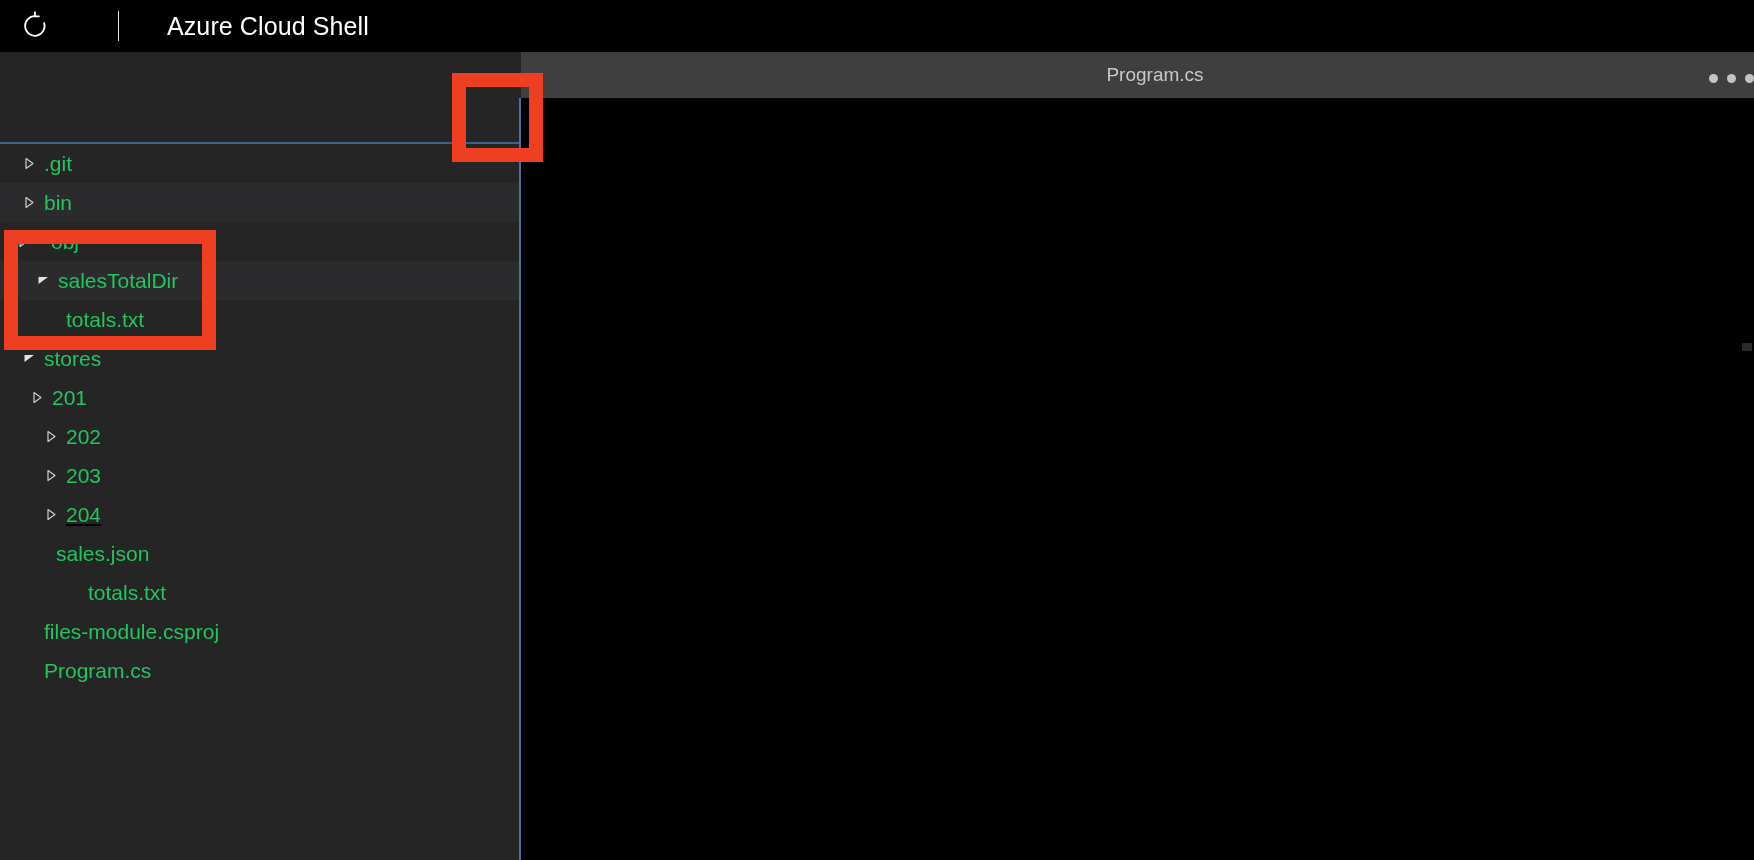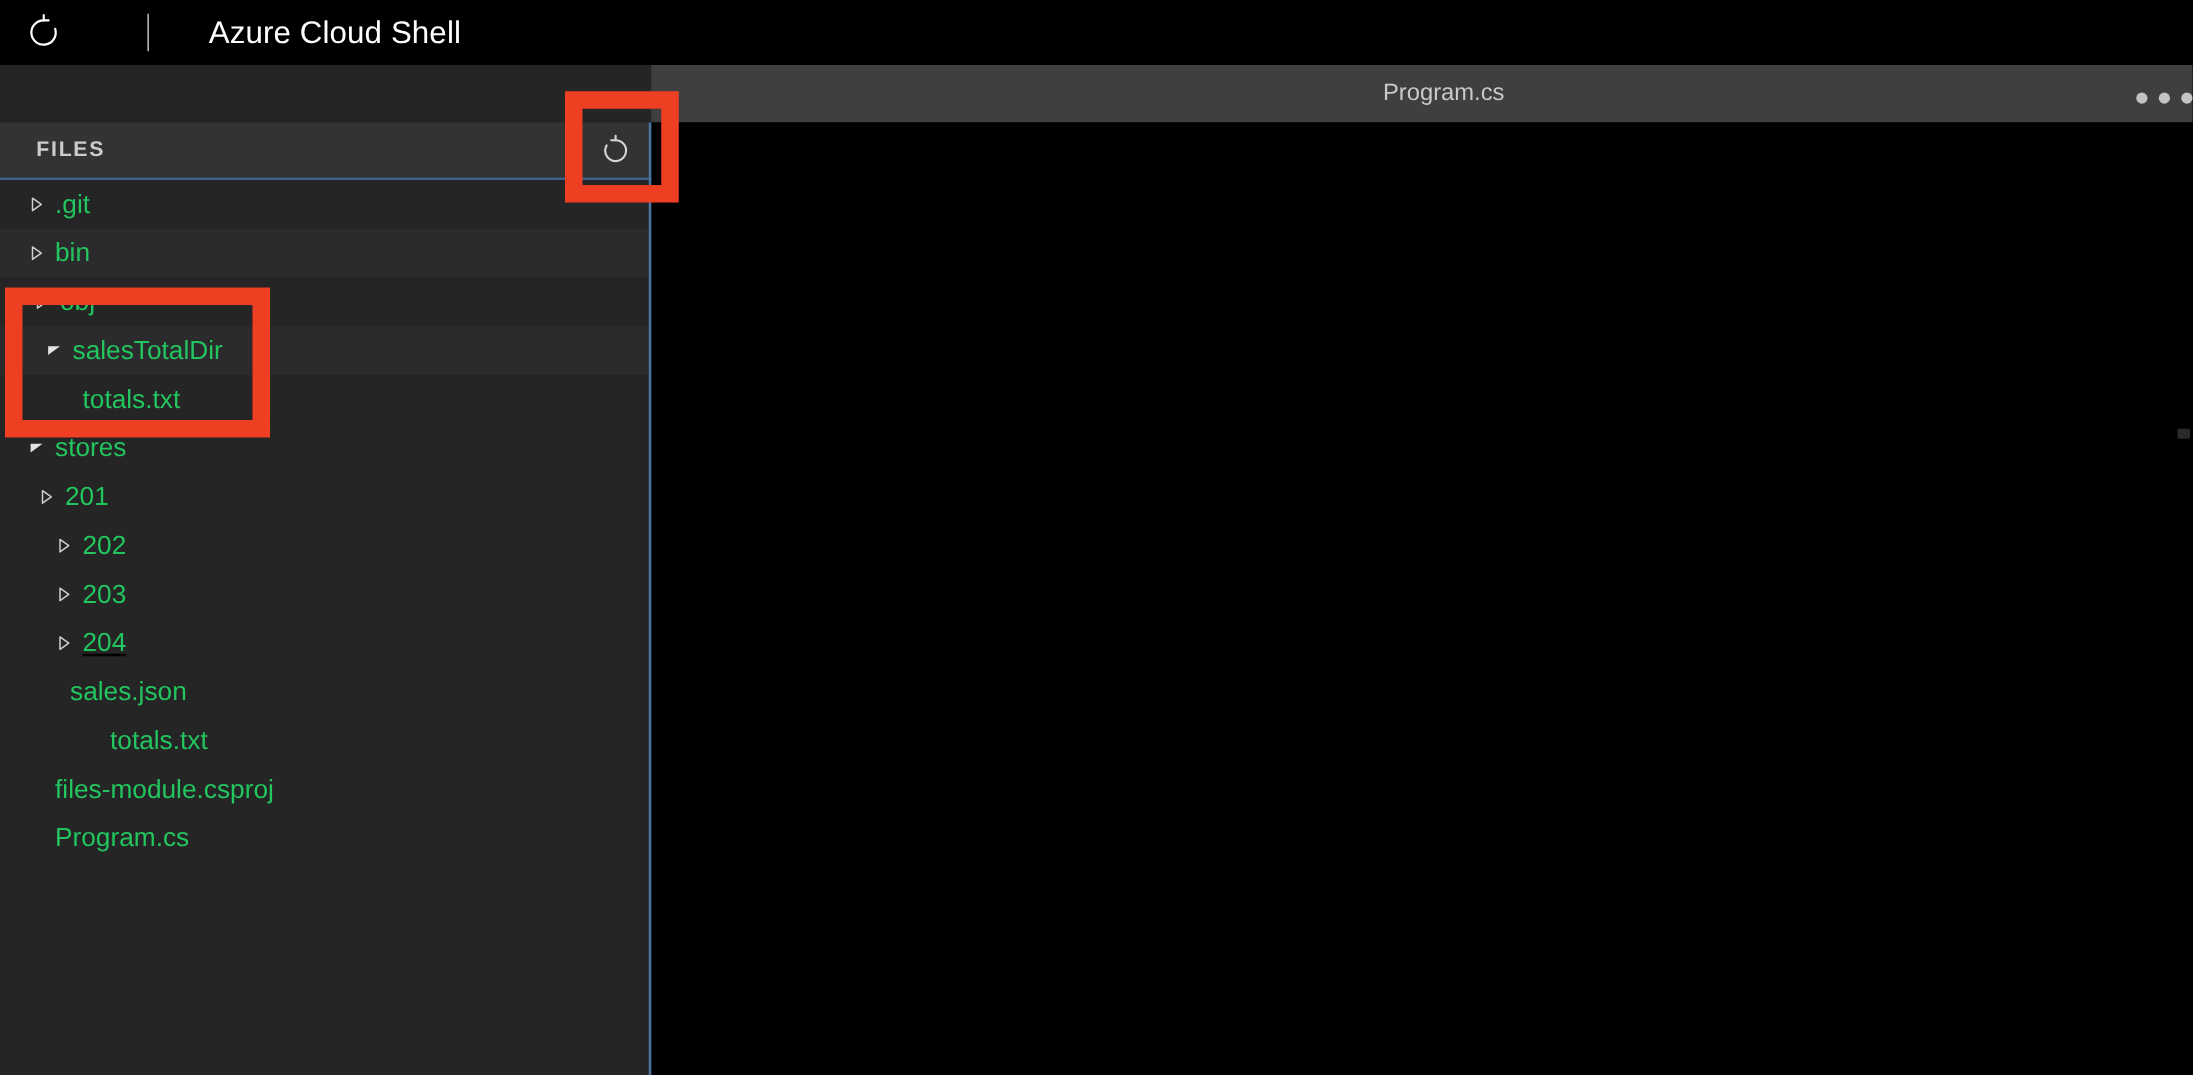--- a/index.html
+++ b/index.html
@@ -273,49 +273,40 @@
     <div class="editor-tab">
       <span class="editor-tab-label">Program.cs</span>
     </div>
     <div class="editor-more">
       <span class="dot"></span>
       <span class="dot"></span>
       <span class="dot"></span>
     </div>
 
     <div class="sidebar">
-      <div class="sidebar-head">
-        <span class="sidebar-head-title">FILES</span>
-        <div class="refresh-btn">
-          <svg width="27" height="27" viewBox="0 0 24 24" fill="none" stroke="#d6d6d6" stroke-width="1.5" stroke-linecap="round">
-            <path d="M12 4.6 A7.4 7.4 0 1 1 5.6 8.3"></path>
-            <path d="M12 1.4 L12 4.6 L8.9 4.6" stroke-linejoin="round" fill="none"></path>
-          </svg>
-        </div>
-      </div>
       <div class="sidebar-underline"></div>
 
       <div class="tree" id="tree">
           <div class="tree-row" style="padding-left: 22px;">
             <span class="tw">
               <svg width="11" height="13" viewBox="0 0 11 13">
                 <path d="M2 1.5 L9 6.5 L2 11.5 Z" fill="none" stroke="#cfcfcf" stroke-width="1.2" stroke-linejoin="round"></path>
               </svg>
             </span>
             <span class="tree-label">.git</span>
           </div>
           <div class="tree-row band" style="padding-left: 22px;">
             <span class="tw">
               <svg width="11" height="13" viewBox="0 0 11 13">
                 <path d="M2 1.5 L9 6.5 L2 11.5 Z" fill="none" stroke="#cfcfcf" stroke-width="1.2" stroke-linejoin="round"></path>
               </svg>
             </span>
             <span class="tree-label">bin</span>
           </div>
-          <div class="tree-row" style="padding-left: 26px;">
+          <div class="tree-row" style="padding-left: 16px; gap: 13px;">
             <span class="tw">
               <svg width="11" height="13" viewBox="0 0 11 13">
                 <path d="M2 1.5 L9 6.5 L2 11.5 Z" fill="none" stroke="#cfcfcf" stroke-width="1.2" stroke-linejoin="round"></path>
               </svg>
             </span>
             <span class="tree-label">obj</span>
           </div>
           <div class="tree-row band" style="padding-left: 36px;">
             <span class="tw">
               <svg width="13" height="11" viewBox="0 0 13 11">

